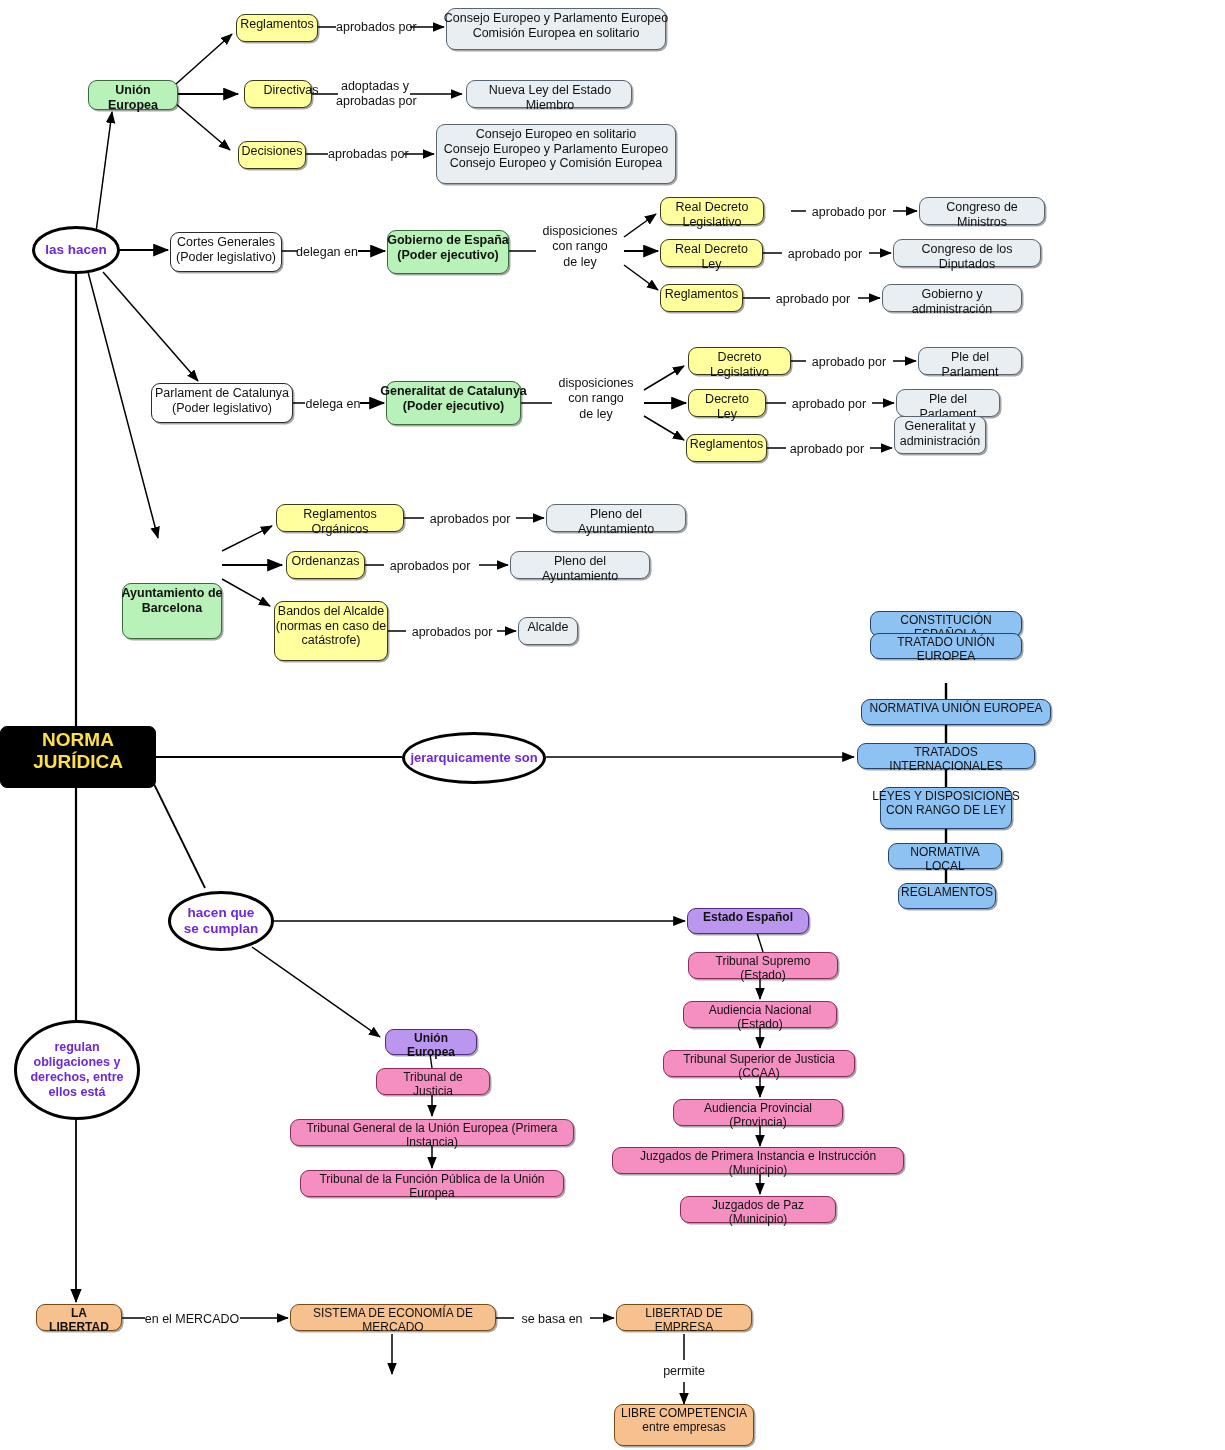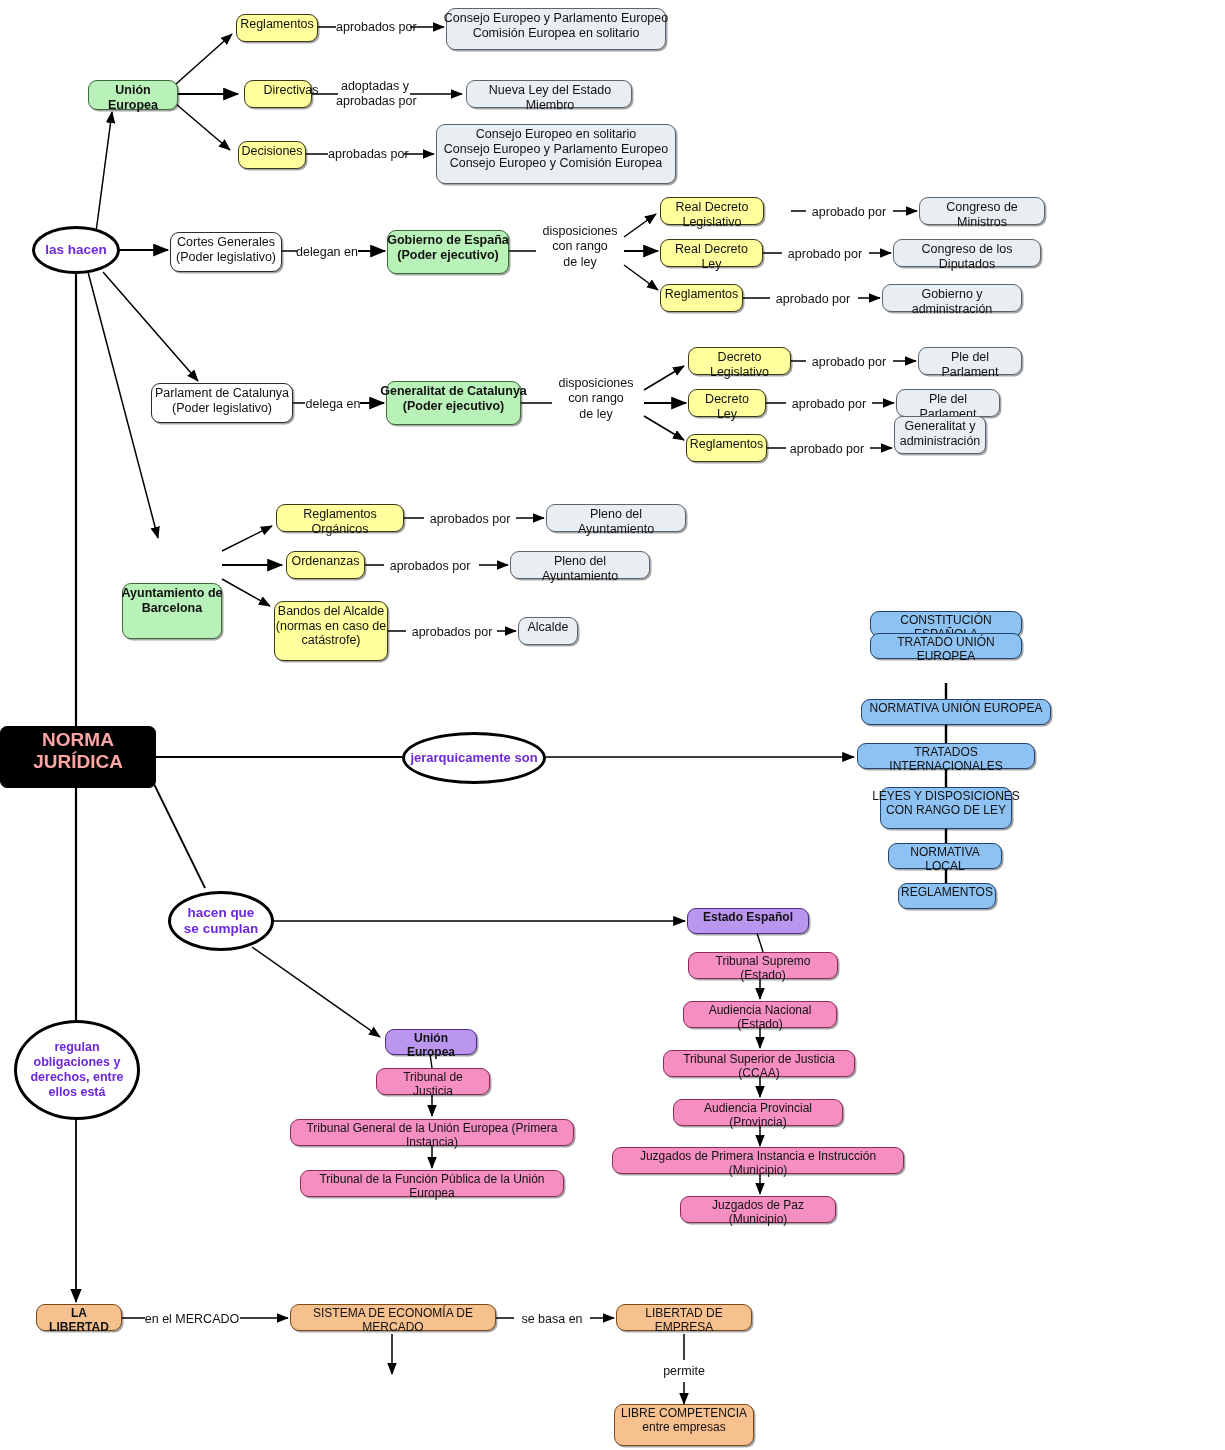--- a/index.html
+++ b/index.html
@@ -12,21 +12,21 @@
         font-size:12.5px;color:#111;padding:2px 6px;}
   .node.sh{box-shadow:1.5px 1.5px 0 rgba(0,0,0,0.35);}
 
   .n-yellow{background:#ffff9e;border-color:#3a3a1a;}
   .n-green{background:#b9f2b9;border-color:#3b6b3b;font-weight:bold;}
   .n-gray{background:#e8eef2;border-color:#5a6570;}
   .n-blue{background:#8ec2f2;border-color:#21456e;}
   .n-pink{background:#f58fc2;border-color:#8c2b59;}
   .n-purple{background:#bb96ef;border-color:#4e2c8a;font-weight:bold;}
   .n-orange{background:#f7c08f;border-color:#7a4a15;}
-  .n-black{background:#000;border-color:#000;color:#fca5a5;font-weight:bold;font-size:19px;border-radius:7px;}
+  .n-black{background:#000;border-color:#000;color:#fde047;font-weight:bold;font-size:19px;border-radius:7px;}
 
   .ellipse{position:absolute;box-sizing:border-box;display:flex;align-items:center;justify-content:center;
            text-align:center;border:3px solid #000;border-radius:50%;background:#fff;
            font-weight:bold;font-size:13.5px;color:#6d28d9;line-height:1.2;}
 
   .lbl{position:absolute;font-size:12.5px;color:#111;text-align:center;line-height:1.22;white-space:pre;}
 </style>
 </head>
 <body>
 

